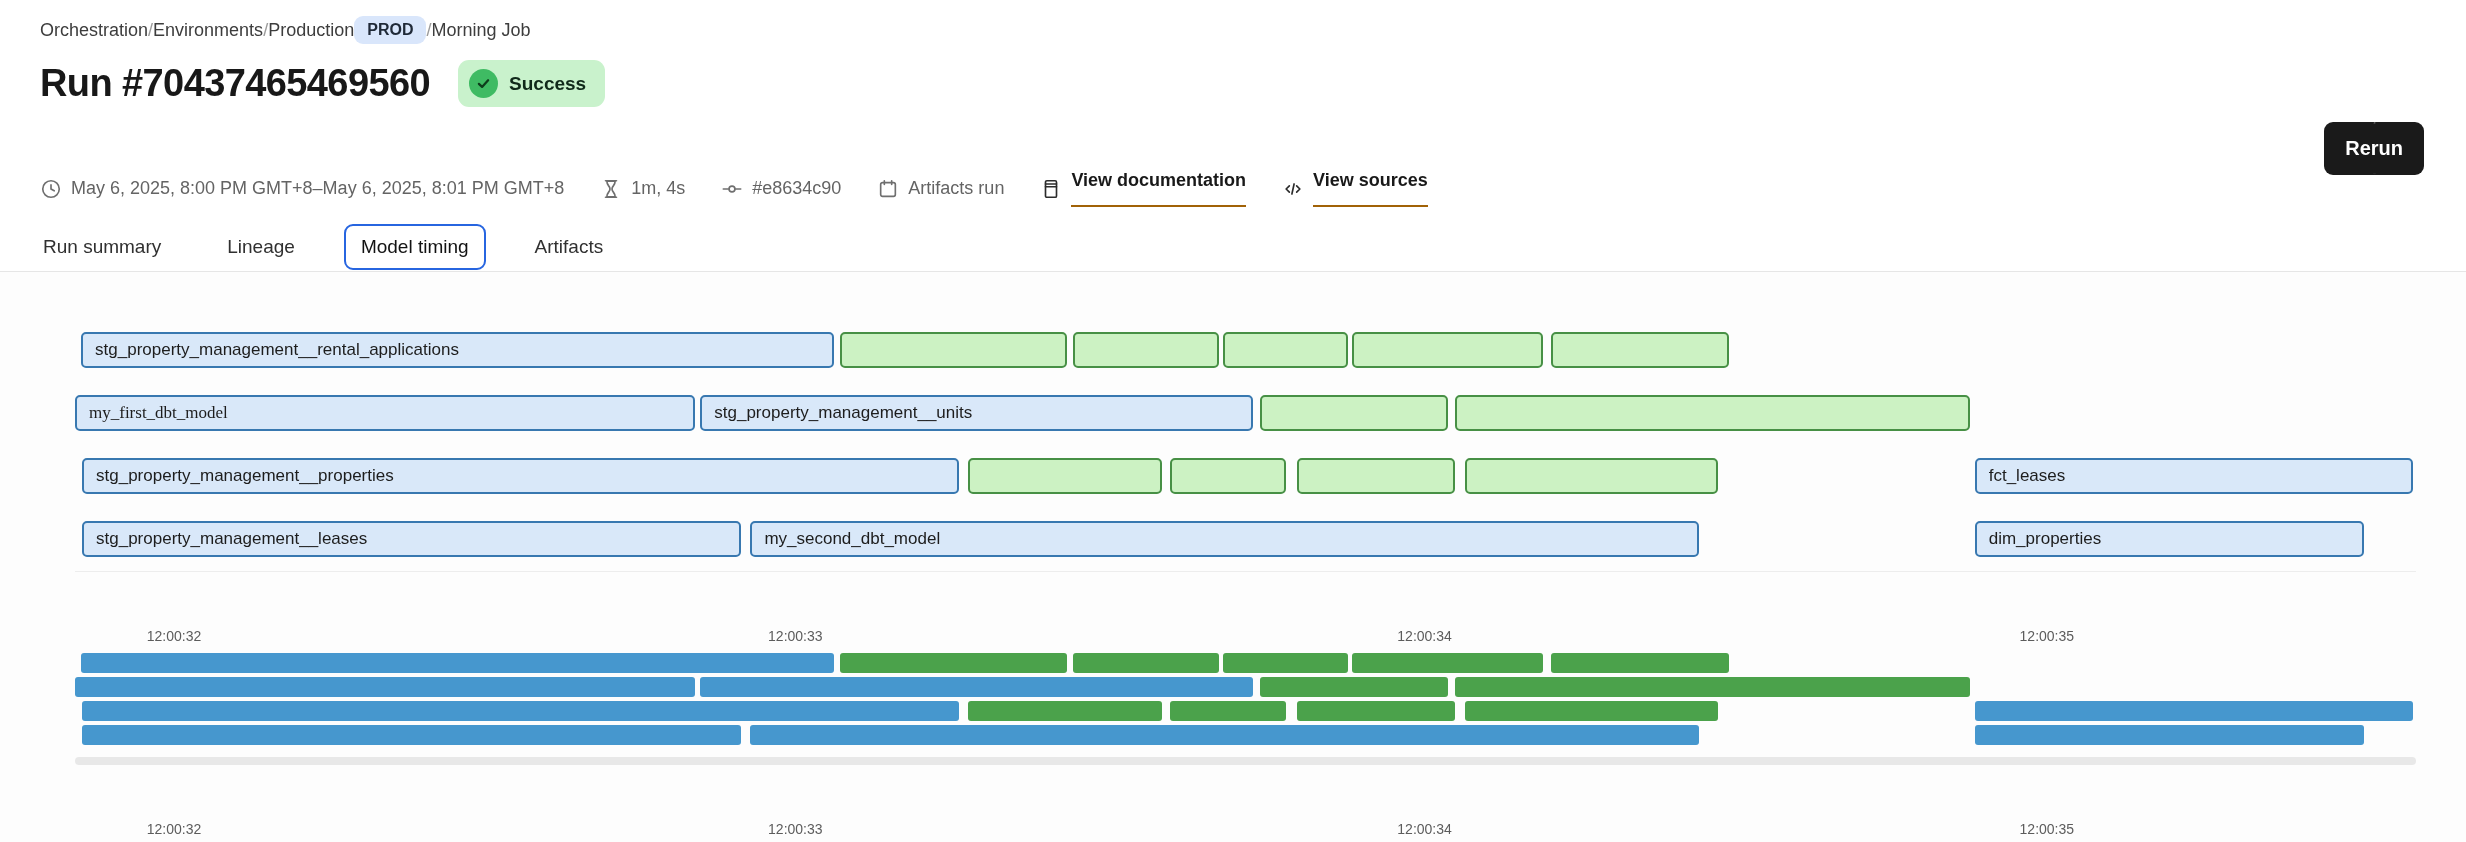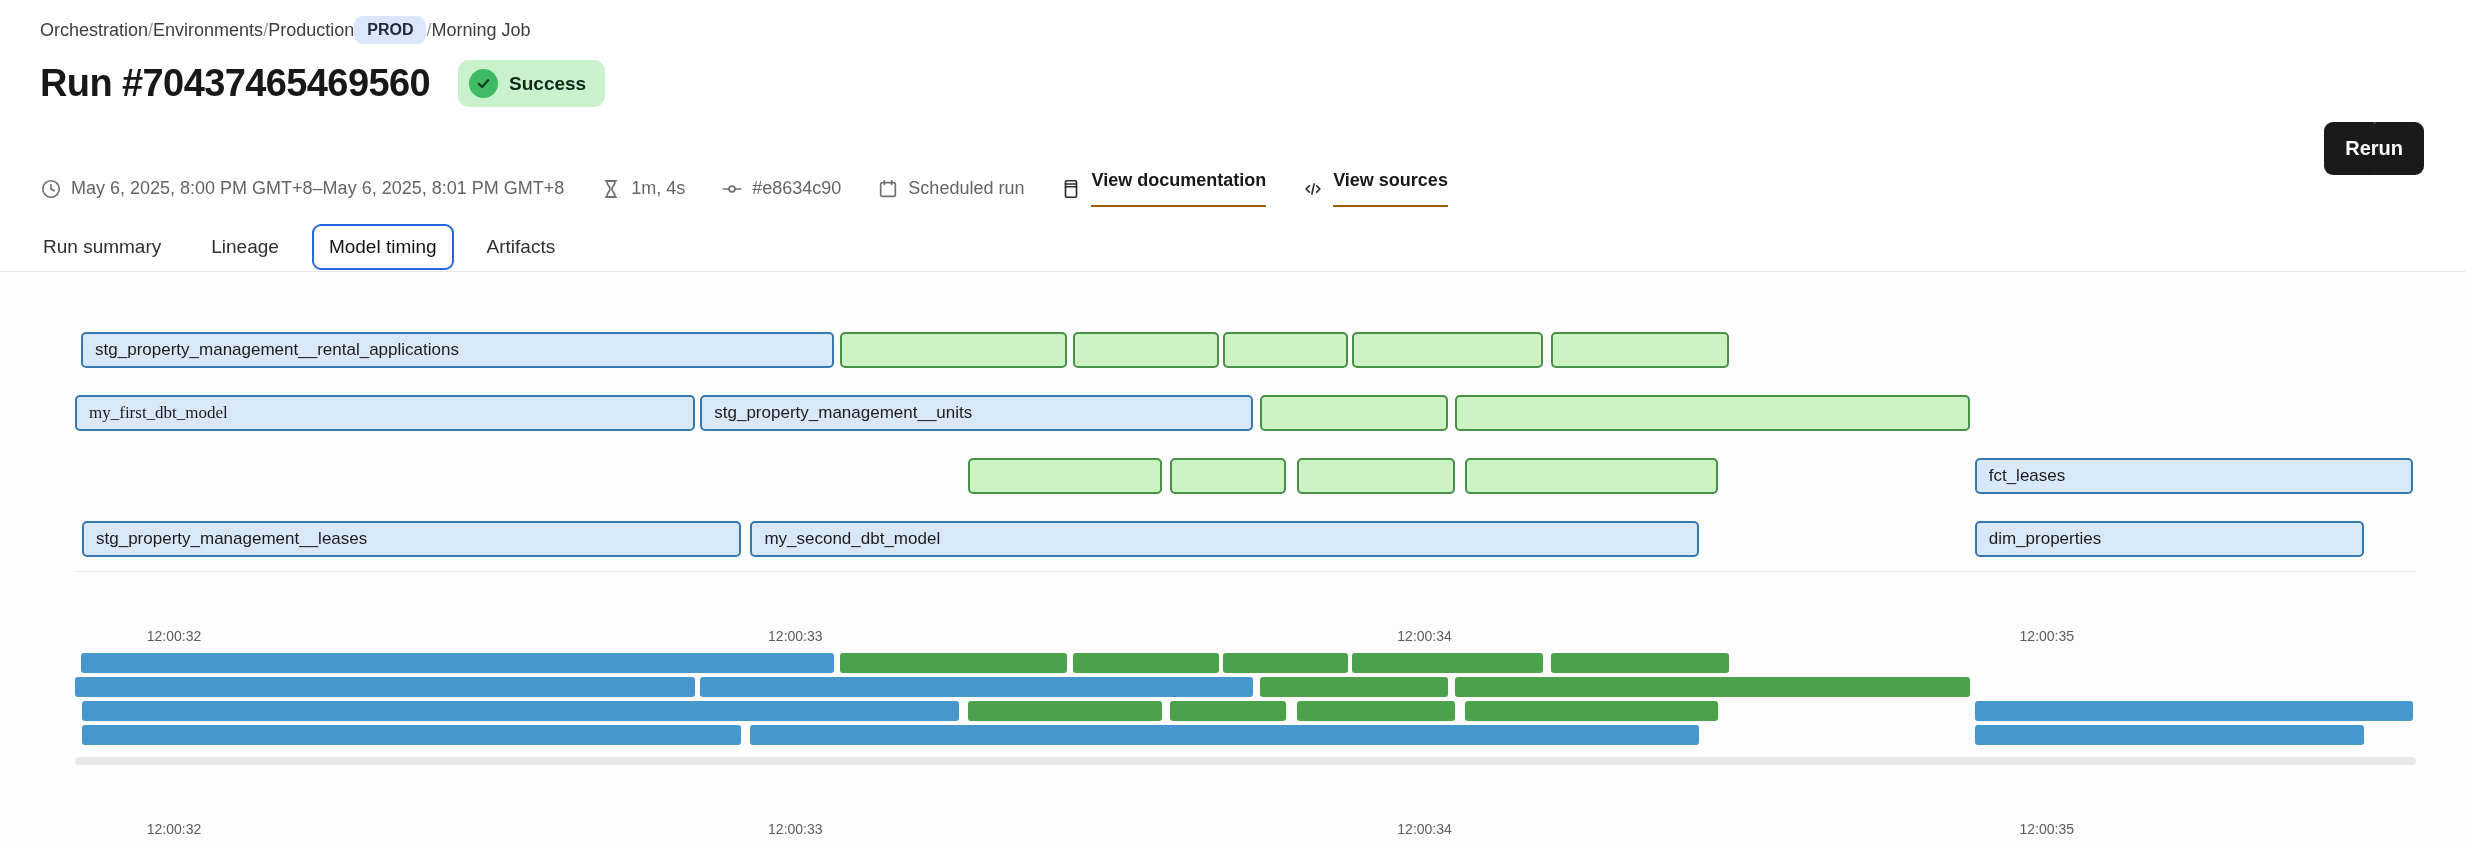--- a/index.html
+++ b/index.html
@@ -34,21 +34,21 @@
 
   
   .meta-row { position:absolute; top:170px; left:40px; display:flex; align-items:center;
               gap:36px; font-size:18px; color:#646464; white-space:nowrap; }
   .meta-item { display:flex; align-items:center; gap:9px; }
   .meta-item svg { width:22px; height:22px; flex:none; }
   .meta-link { color:#191919; font-weight:600; cursor:pointer; }
   .link-text { border-bottom:2px solid #a16207; padding-bottom:14px; }
 
   
-  .tab-bar { position:absolute; top:224px; left:26px; display:flex; align-items:flex-start; }
+  .tab-bar { position:absolute; top:224px; left:26px; display:flex; align-items:flex-start;gap:16px; }
   .tab { font-size:19px; color:#303030; padding:10px 15px; border:2px solid transparent;
          margin-right:16px; border-radius:9px; cursor:pointer; }
   .tab.active { border-color:#2765e0; color:#121212; font-weight:500; }
   .divider { position:absolute; top:271px; left:0; width:100%; height:1px; background:#e6e6e6; }
 
   
   .chart-section { position:absolute; top:272px; left:0; width:100%; height:570px; background:#fdfdfd; }
   .chart-wrap { position:absolute; left:75px; right:50px; top:0; }
   .gantt { padding-top:60px; padding-bottom:14px; border-bottom:1px solid #ededed; }
   .gantt-row { position:relative; height:36px; margin-bottom:27px; }
@@ -127,21 +127,21 @@
         <circle cx="12" cy="12" r="3.2"></circle>
           <path d="M2.5 12h6M15.5 12h6"></path>
       </svg>
       <span>#e8634c90</span>
     </span>
     <span class="meta-item">
       <svg viewBox="0 0 24 24" fill="none" stroke="#6f6f6f" stroke-width="1.8" stroke-linecap="round">
         <rect x="4" y="5" width="16" height="15" rx="2"></rect>
           <path d="M8 3v4M16 3v4"></path>
       </svg>
-      <span>Scheduled run</span>
+      <span>Artifacts run</span>
     </span>
     <span class="meta-item meta-link">
       <svg viewBox="0 0 24 24" fill="none" stroke="#2b2b2b" stroke-width="1.8" stroke-linecap="round">
         <rect x="6" y="3" width="12" height="18" rx="1.5"></rect>
           <path d="M6 6.5h12M6 9.5h12"></path>
       </svg>
       <span class="link-text">View documentation</span>
     </span>
     <span class="meta-item meta-link">
       <svg viewBox="0 0 24 24" fill="none" stroke="#2b2b2b" stroke-width="1.8" stroke-linecap="round" stroke-linejoin="round">
@@ -176,20 +176,23 @@
             <div class="bar blue" style="left: 0%; width: 26.5%; background: rgb(217, 232, 249); border-color: rgb(56, 120, 176); font-family: Liberation Serif, serif;">
               <span>my_first_dbt_model</span>
             </div>
             <div class="bar blue" style="left: 26.71%; width: 23.63%; background: rgb(217, 232, 249); border-color: rgb(56, 120, 176);">
               <span>stg_property_management__units</span>
             </div>
             <div class="bar green" style="left: 50.64%; width: 7.99%; background: rgb(204, 242, 195); border-color: rgb(71, 144, 69);"></div>
             <div class="bar green" style="left: 58.97%; width: 21.97%; background: rgb(204, 242, 195); border-color: rgb(71, 144, 69);"></div>
           </div>
           <div class="gantt-row">
+            <div class="bar blue" style="left: 0.3%; width: 37.48%; background: rgb(217, 232, 249); border-color: rgb(56, 120, 176);">
+              <span>stg_property_management__properties</span>
+            </div>
             <div class="bar green" style="left: 38.16%; width: 8.29%; background: rgb(204, 242, 195); border-color: rgb(71, 144, 69);"></div>
             <div class="bar green" style="left: 46.79%; width: 4.96%; background: rgb(204, 242, 195); border-color: rgb(71, 144, 69);"></div>
             <div class="bar green" style="left: 52.18%; width: 6.79%; background: rgb(204, 242, 195); border-color: rgb(71, 144, 69);"></div>
             <div class="bar green" style="left: 59.36%; width: 10.81%; background: rgb(204, 242, 195); border-color: rgb(71, 144, 69);"></div>
             <div class="bar blue" style="left: 81.15%; width: 18.72%; background: rgb(217, 232, 249); border-color: rgb(56, 120, 176);">
               <span>fct_leases</span>
             </div>
           </div>
           <div class="gantt-row">
             <div class="bar blue" style="left: 0.3%; width: 28.16%; background: rgb(217, 232, 249); border-color: rgb(56, 120, 176);">

